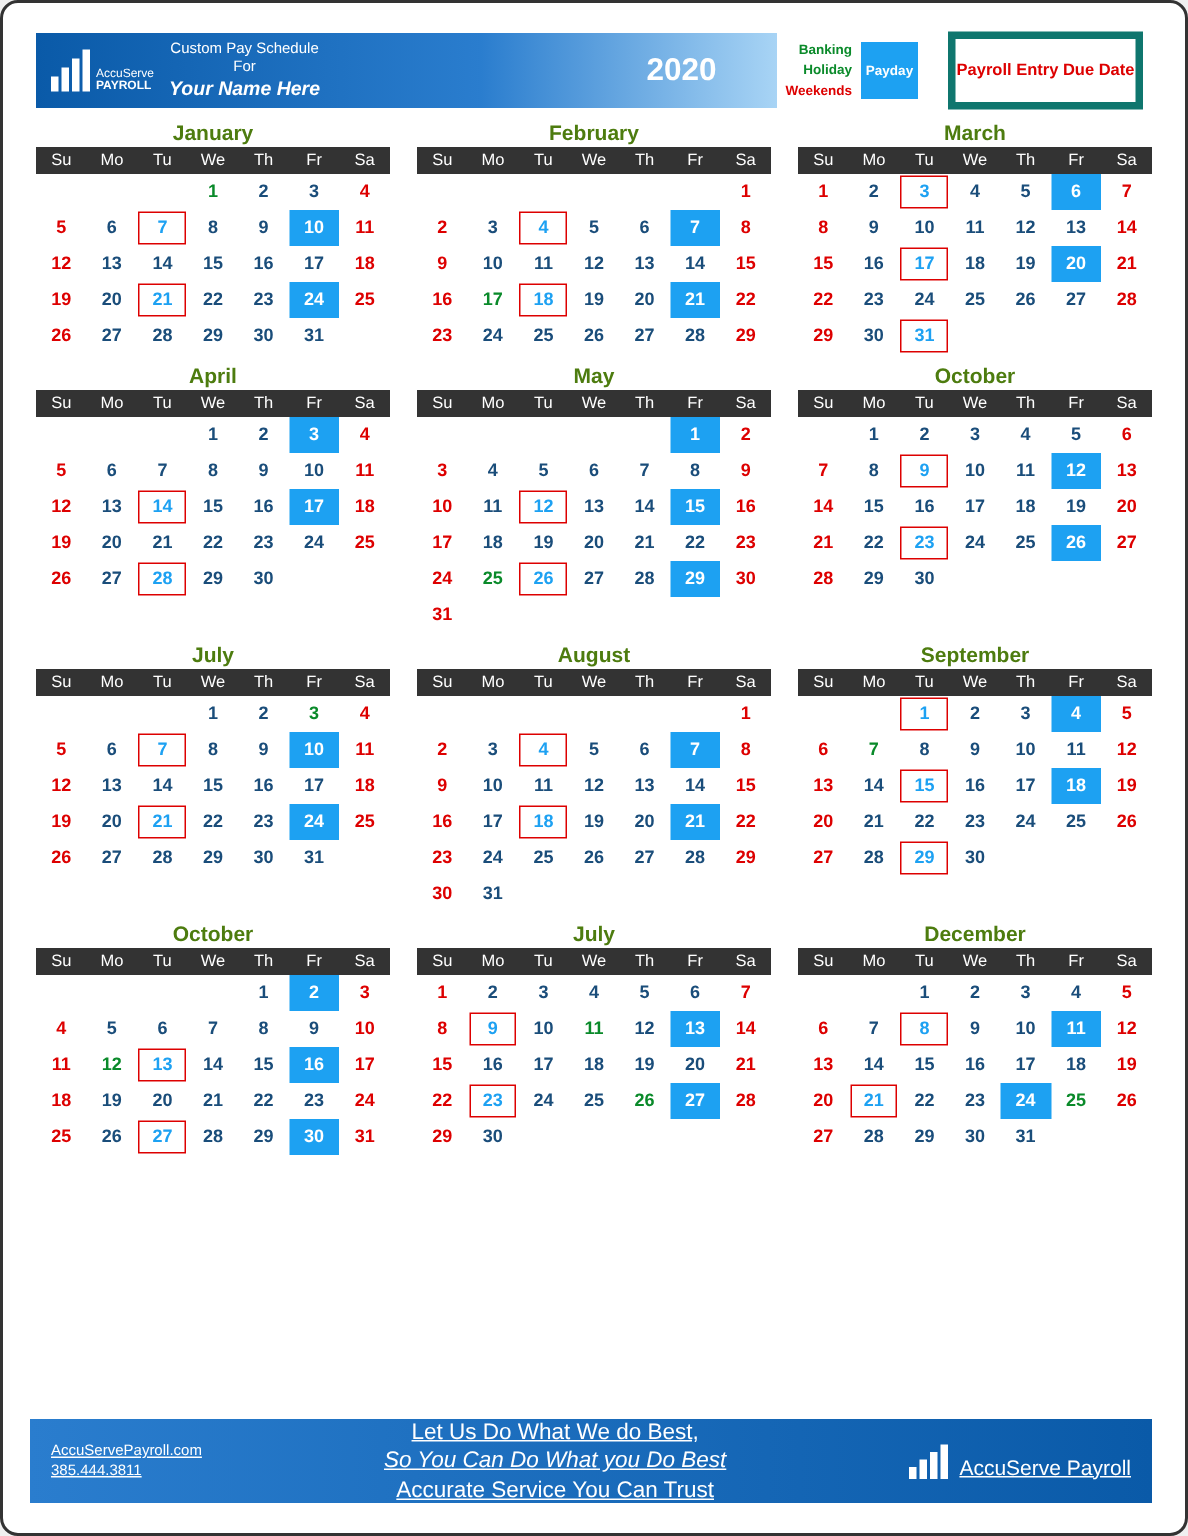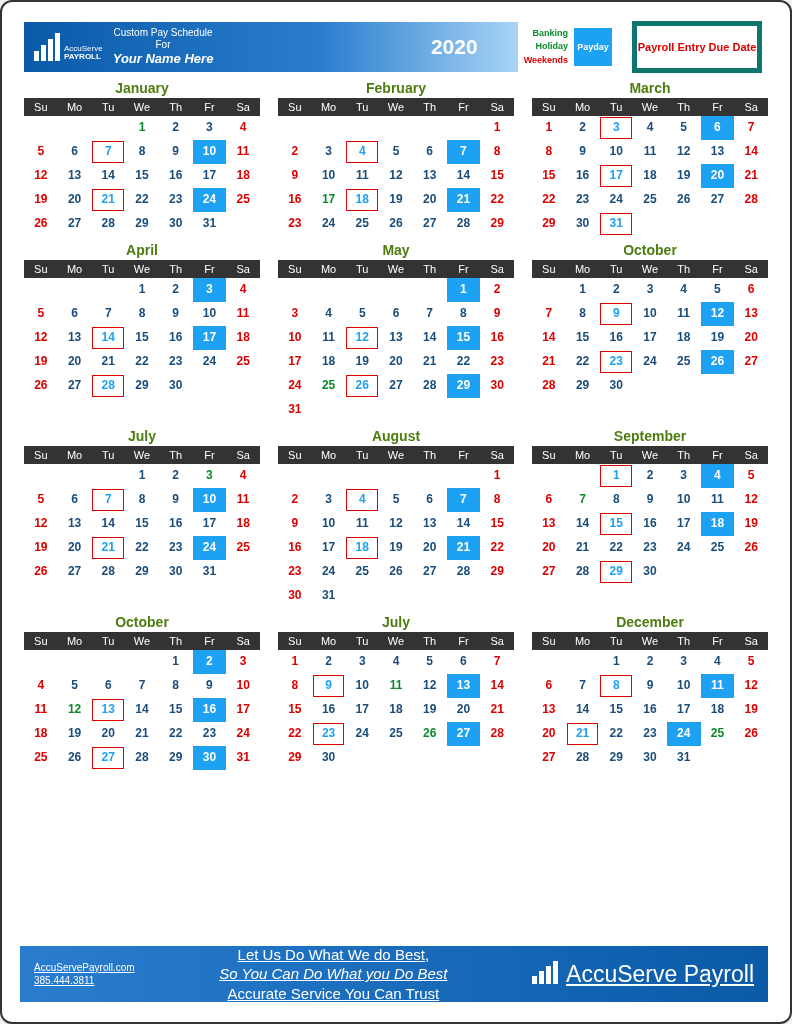--- a/index.html
+++ b/index.html
@@ -25,21 +25,21 @@
 .m-body{display:grid;grid-template-columns:repeat(7,1fr);font-size:12px;font-weight:bold;}
 .cell{text-align:center;padding:4px 0;color:#1a4d7a;position:relative;min-height:16px;}
 .wk{color:#d00;}
 .hol{color:#0a8a2a;}
 .pay{background:#1da1f2;color:#fff;}
 .due{outline:1.5px solid #d00;outline-offset:-2px;color:#1da1f2;}
 .footer{position:absolute;bottom:20px;left:18px;right:22px;height:56px;background:linear-gradient(90deg,#2a7dce 0%,#0a5aa8 100%);color:#fff;display:flex;align-items:center;padding:0 14px;text-decoration:underline;}
 .f-left{font-size:10px;line-height:1.3;}
 .f-mid{flex:1;text-align:center;font-size:15px;line-height:1.3;}
 .f-mid .ital{font-style:italic;}
-.f-right{display:flex;align-items:flex-start;font-size:23px;font-weight:300;}
+.f-right{display:flex;align-items:flex-end;font-size:14px;font-weight:300;}
 .f-right .bars{display:flex;align-items:flex-end;margin-right:6px;}
 </style>
 </head>
 <body>
 
 <div class="page">
 <div class="header">
 <div class="h-left">
 <div class="logo">
 <div class="bar" style="height:10px"></div>

